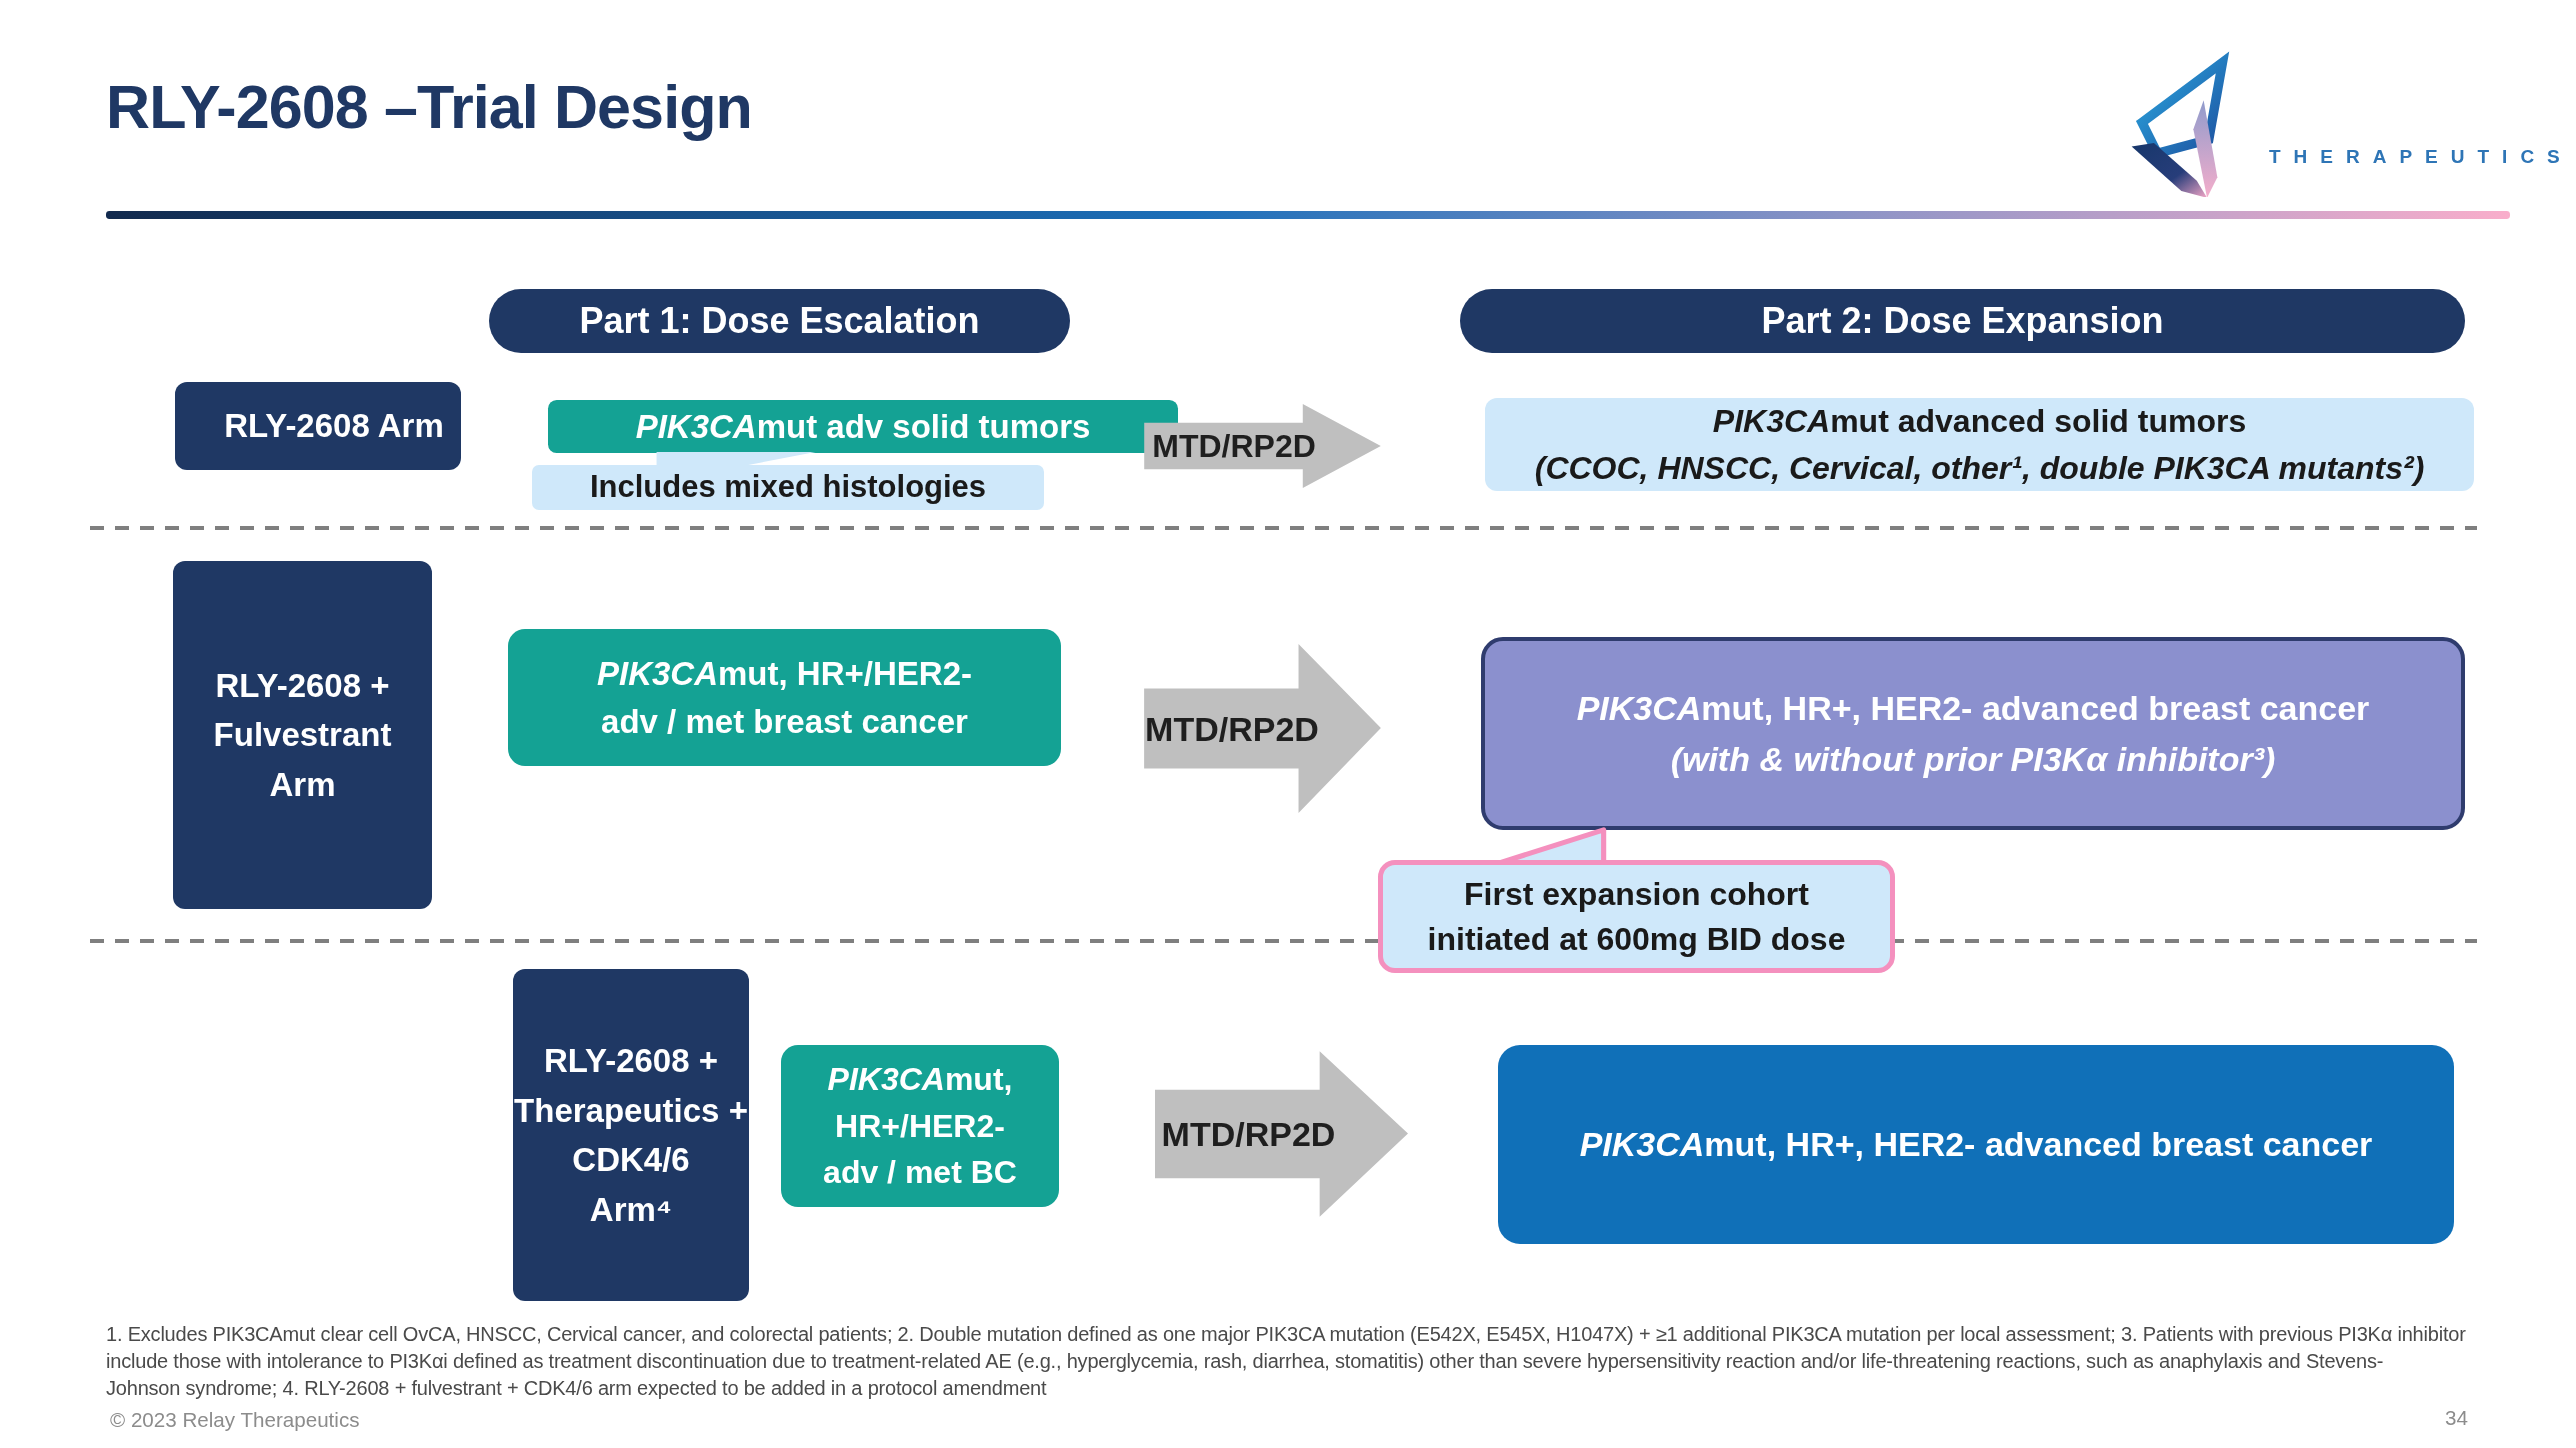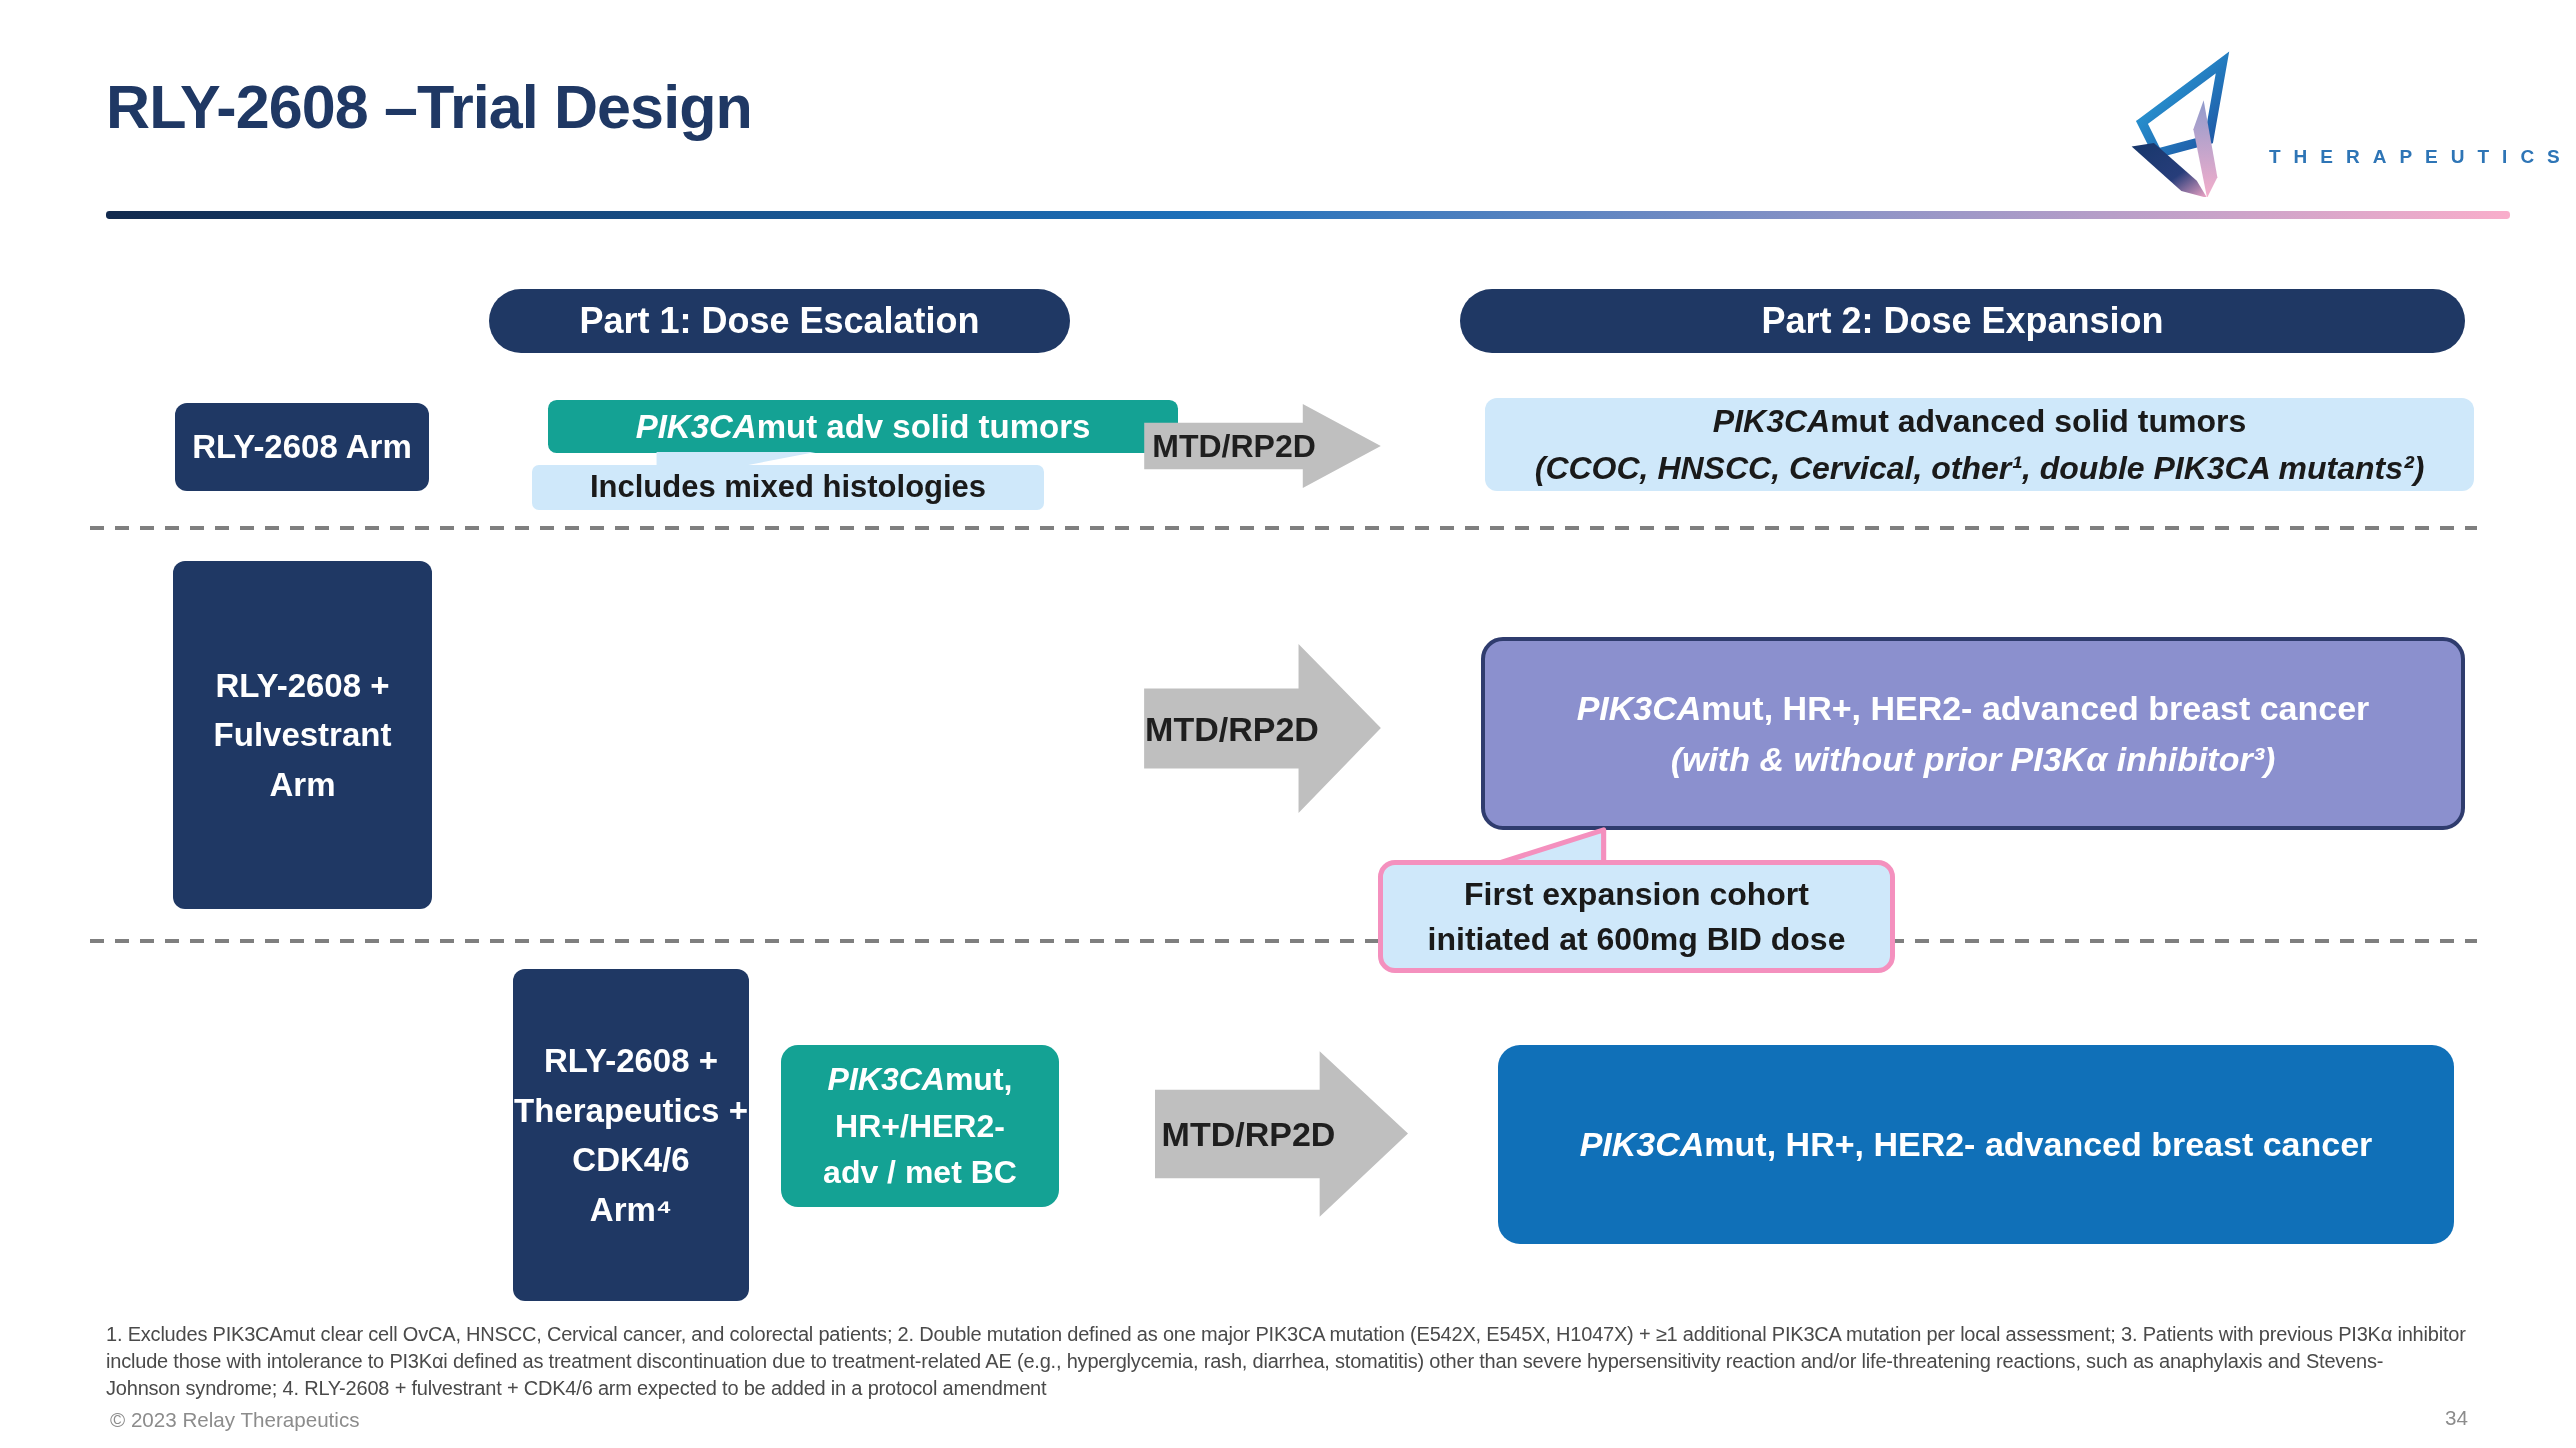--- a/index.html
+++ b/index.html
@@ -29,21 +29,21 @@
   
   .pill{background:var(--navy); color:#fff; font-weight:bold; font-size:36px; border-radius:32px;}
   .pill1{left:489px; top:289px; width:581px; height:64px;}
   .pill2{left:1460px; top:289px; width:1005px; height:64px;}
   
   .navybox{background:var(--navy); color:#ffffff; font-weight:bold; border-radius:12px; line-height:1.5;}
   .tealbox{background:var(--teal); color:#ffffff; font-weight:bold; border-radius:12px; line-height:1.45;}
   .bluebox{background:var(--light-blue); color:var(--text-dark); font-weight:bold; border-radius:10.3px; line-height:1.45;}
   .gi{font-style:italic;}
   
-  .arm1{left:175px; top:403px; width:254px; height:88px; font-size:33px;}
+  .arm1{left:175px; top:382px; width:254px; height:88px; font-size:33px;padding-left:32px;}
   .green1{left:504px; top:400px; width:630px; height:53px; font-size:33px; border-radius:8.6px;margin-left:44px;}
   .tail1{left:653px; top:452px; width:172px; height:17px;}
   .note1{left:532px; top:465px; width:512px; height:45px; font-size:31px; border-radius:6.9px;}
   .exp1{left:1485px; top:398px; width:989px; height:93px; font-size:32px; border-radius:12px;}
   
   .arrow{color:var(--arrow-text); font-weight:bold;text-align:center;}
   .arrow .lbl{position:absolute; display:flex; align-items:center; justify-content:center; white-space:nowrap;}
   .arrow1{left:1144px; top:404px; width:237px; height:84px;}
   .arrow1 .lbl{left:0; top:19px; width:180px; height:46px; font-size:32px;}
   .arrow2{left:1144px; top:644px; width:237px; height:169px;}
@@ -130,20 +130,24 @@
     <div class="gi">(CCOC, HNSCC, Cervical, other¹, double PIK3CA mutants²)</div>
   </div>
 
   <div class="abs dash dash1"></div>
 
   <div class="abs ctr col navybox arm2">
     <div>RLY-2608 +</div>
     <div>Fulvestrant</div>
     <div>Arm</div>
   </div>
+  <div class="abs ctr col tealbox green2">
+    <div><span class="gi">PIK3CA</span><span>mut, HR+/HER2-</span></div>
+    <div>adv / met breast cancer</div>
+  </div>
   <div class="abs arrow arrow2">
     <svg width="237" height="169" viewBox="0 0 276 197">
         <polygon points="0,52 180,52 180,0 276,98 180,197 180,145 0,145" style="fill:var(--arrow-gray)"></polygon>
       </svg>
     <div class="lbl">MTD/RP2D</div>
   </div>
   <div class="abs ctr col purple">
     <div><span class="gi">PIK3CA</span><span>mut, HR+, HER2- advanced breast cancer</span></div>
     <div class="gi">(with &amp; without prior PI3Kα inhibitor³)</div>
   </div>

